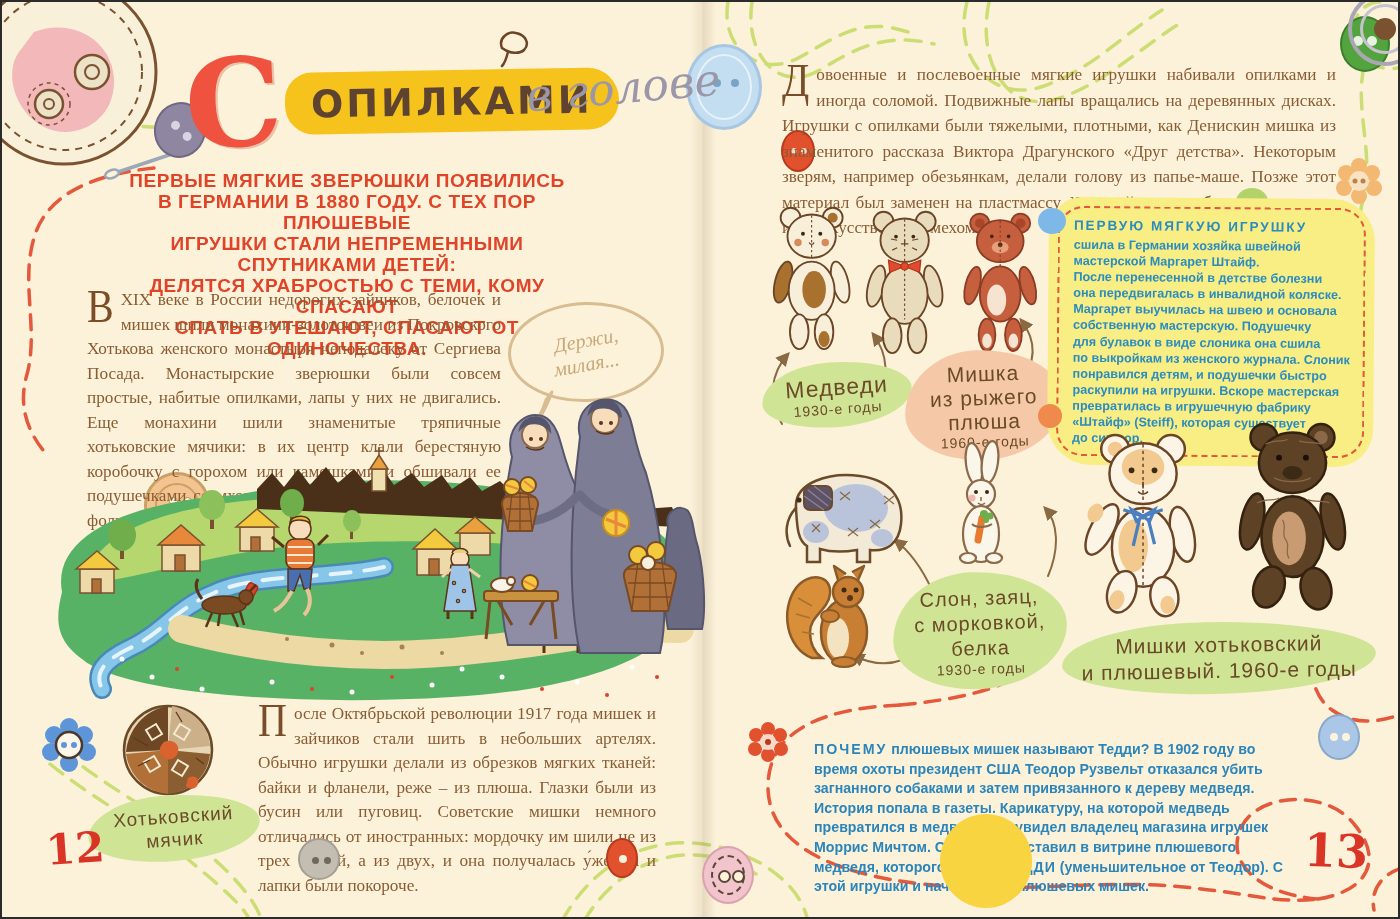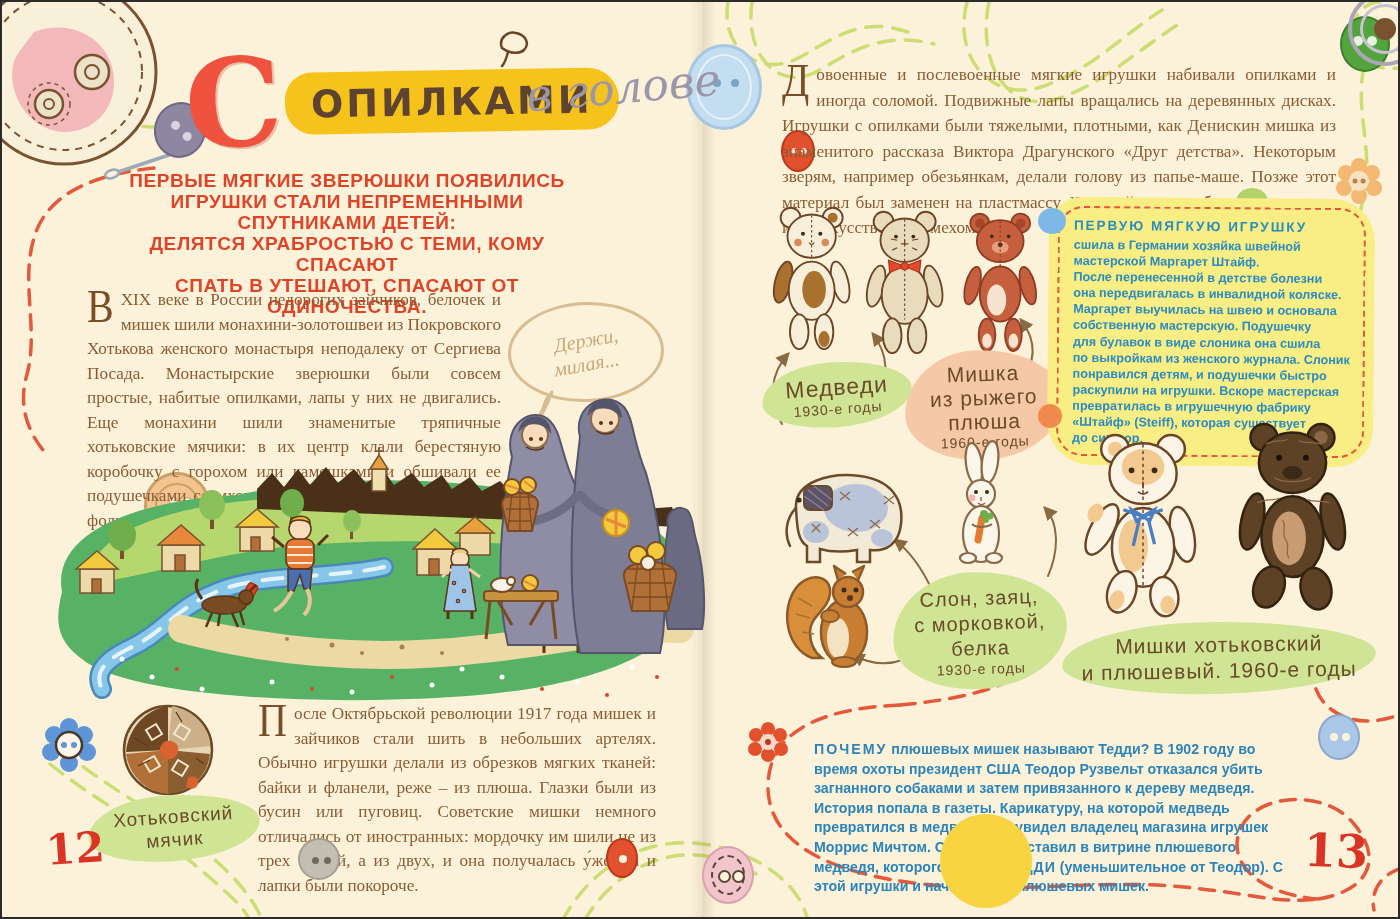--- a/index.html
+++ b/index.html
@@ -210,20 +210,21 @@
       <i style="left:22px;top:36px"></i>
       <i style="left:36px;top:36px"></i>
   </div>
 
   <div class="abs title-c">С</div>
   <div class="abs title-blob"><span>опилками</span></div>
   <div class="abs title-tail">в голове</div>
 
   <div class="abs intro">
     <div>ПЕРВЫЕ МЯГКИЕ ЗВЕРЮШКИ ПОЯВИЛИСЬ</div>
+    <div>В ГЕРМАНИИ В 1880 ГОДУ. С ТЕХ ПОР ПЛЮШЕВЫЕ</div>
     <div>ИГРУШКИ СТАЛИ НЕПРЕМЕННЫМИ СПУТНИКАМИ ДЕТЕЙ:</div>
     <div>ДЕЛЯТСЯ ХРАБРОСТЬЮ С ТЕМИ, КОМУ СПАСАЮТ</div>
     <div>СПАТЬ В УТЕШАЮТ, СПАСАЮТ ОТ ОДИНОЧЕСТВА.</div>
   </div>
 
   <div class="abs para para1">
     <span class="dropcap">В</span><span>XIX веке в России недорогих зайчиков, белочек и мишек шили монахини-золотошвеи из Покровского Хотькова женского монастыря неподалеку от Сергиева Посада. Монастырские зверюшки были совсем простые, набитые опилками, лапы у них не двигались. Еще монахини шили знаменитые тряпичные хотьковские мячики: в их центр клали берестяную коробочку с горохом или камешками и обшивали ее подушечками со мхом. Украшали их обрезками парчи, фольгой, золотой проволокой (канителью).</span>
   </div>
 
   <div class="abs bubble">

